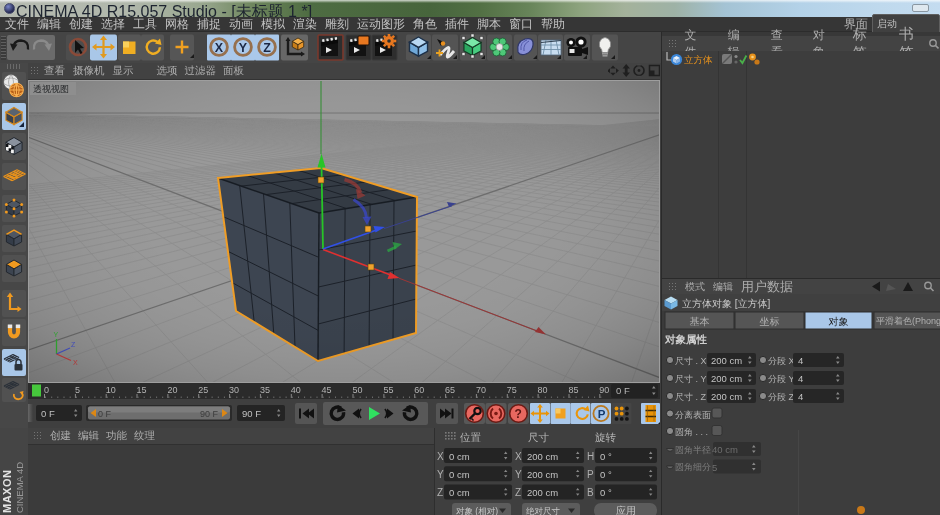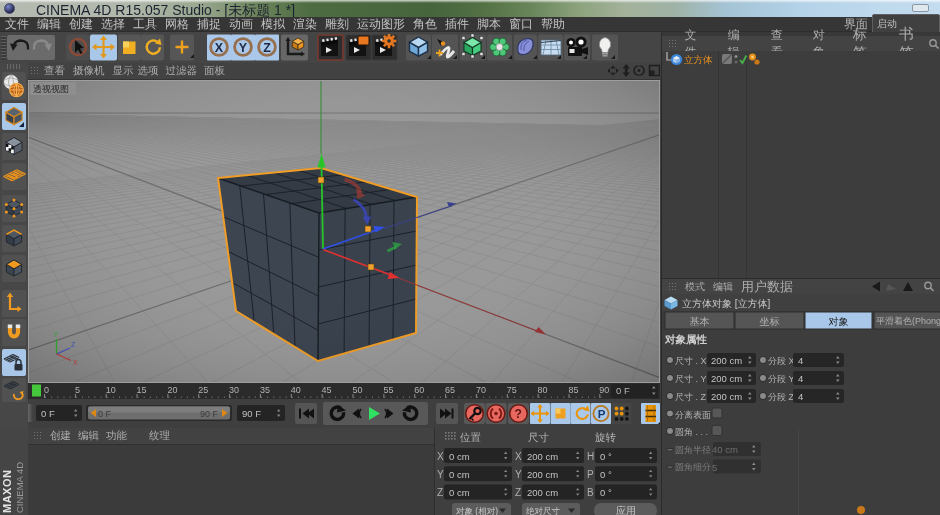--- a/index.html
+++ b/index.html
@@ -5,21 +5,21 @@
 .abs{position:absolute}
 .menu{color:#c2c2c2;font-size:12px;display:flex;align-items:center}
 .menu span{margin-right:8px}
 .pmenu{color:#adadad;font-size:10.5px;display:flex;align-items:center}
 .grip{width:10px;height:10px;background-image:radial-gradient(#7a7a7a 35%,transparent 40%);background-size:3px 3px;margin:0 7px 0 5px;opacity:.9}
 </style></head><body>
 
 <div class="abs" style="left:0;top:0;width:940px;height:17px;background:linear-gradient(90deg,#b6bbb1 0,#b0b7ab 130px,#9aa890 200px,#6d855c 255px,#4e6c42 310px,#47653c 430px,#4b6940 450px,#527044 480px,#68855a 530px,#8da37e 580px,#a4b29b 625px,#9eb2a6 675px,#a4c3d4 725px,#b4d2e8 800px,#bfd9ed 880px,#c4dcf0 940px)">
  <div class="abs" style="left:0;top:0;width:940px;height:3px;background:linear-gradient(180deg,rgba(255,255,255,.75),rgba(255,255,255,0))"></div>
  <div class="abs" style="left:4px;top:3px;width:11px;height:11px;border-radius:50%;background:radial-gradient(circle at 35% 30%,#7a86c8,#252a52 70%);border:1px solid #44486b"></div>
- <div class="abs" style="left:36px;top:2px;font-size:14px;color:#1d2430">CINEMA 4D R15.057 Studio - [未标题 1 *]</div>
+ <div class="abs" style="left:16px;top:2px;font-size:16px;color:#1d2430">CINEMA 4D R15.057 Studio - [未标题 1 *]</div>
  <div class="abs" style="left:912px;top:4px;width:17px;height:8px;background:#dfe8ef;border:1px solid #8a97a2;border-radius:2px"></div>
 </div>
 
 <div class="abs menu" style="left:0;top:17px;width:940px;height:15px;background:#363636;border-bottom:1px solid #2c2c2c;padding-left:5px">
 <span>文件</span>
     <span>编辑</span>
     <span>创建</span>
     <span>选择</span>
     <span>工具</span>
     <span>网格</span>
@@ -234,21 +234,21 @@
     <rect x="2" y="315" width="24" height="24" rx="2" fill="#515151"></rect>
     <path d="M4.0 323.0L13.0 318.5M4.0 323.0L10.0 326.0M6.0 324.0L15.0 319.5M7.0 321.5L13.0 324.5M8.0 325.0L17.0 320.5M10.0 320.0L16.0 323.0M10.0 326.0L19.0 321.5M13.0 318.5L19.0 321.5" stroke="#2a3038" stroke-width="1.3" fill="none"></path>
     <path d="M14 331 a4.5,4 0 1 0 8,-1" stroke="#f09a20" stroke-width="1.8" fill="none"></path>
     <polygon points="23.5,328 19.5,329 22.5,332.5" fill="#f09a20"></polygon>
   </svg>
 
 <div class="abs pmenu" style="left:28px;top:63px;width:632px;height:17px;background:#424242;border-bottom:1px solid #333">
 <div class="grip" style="margin:0 4px 0 2px"></div>
 <span style="margin-right:8px">查看</span>
     <span style="margin-right:8px">摄像机</span>
-    <span style="margin-right:4px">显示</span>
+    <span style="margin-right:23px">显示</span>
     <span style="margin-right:7px">选项</span>
     <span style="margin-right:7px">过滤器</span>
     <span>面板</span>
 <svg width="52" height="16" style="margin-left:auto;margin-right:0" viewBox="0 0 52 16">
 <g fill="#1f1f1f">
 <polygon points="5,2.5 7.8,5.5 2.2,5.5"></polygon>
         <polygon points="5,12.5 7.8,9.8 2.2,9.8"></polygon>
         <polygon points="0.2,7.6 3,5.2 3,10.2" transform="translate(-1,0)"></polygon>
         <polygon points="9.8,7.6 7,5.2 7,10.2" transform="translate(1,0)"></polygon>
 <rect x="16.8" y="4" width="2.8" height="7"></rect>
@@ -555,21 +555,21 @@
 <div class="abs" style="left:0;top:428px;width:28px;height:87px;background:#454545">
  <div class="abs" style="left:1px;top:85px;transform:rotate(-90deg);transform-origin:0 0;font-size:11px;font-weight:bold;color:#e3e3e3;letter-spacing:.5px;white-space:nowrap">MAXON</div>
  <div class="abs" style="left:14px;top:85px;transform:rotate(-90deg);transform-origin:0 0;font-size:9.5px;color:#9a9a9a;white-space:nowrap">CINEMA 4D</div>
 </div>
 
 <div class="abs" style="left:28px;top:428px;width:407px;height:87px;background:#3b3b3b;border-right:1px solid #2e2e2e">
  <div class="pmenu" style="height:17px;background:#424242;border-bottom:1px solid #303030">
   <div class="grip"></div>
   <span style="margin-right:7px">创建</span>
       <span style="margin-right:7px">编辑</span>
-      <span style="margin-right:22px">功能</span>
+      <span style="margin-right:7px">功能</span>
       <span>纹理</span>
  </div>
 </div>
 
 <div class="abs" style="left:436px;top:428px;width:225px;height:87px;background:#f0abfc">
 <svg width="225" height="87" viewBox="0 0 225 87" style="display:block">
       <rect width="225" height="87" fill="#3f3f3f"></rect>
       <rect x="9" y="4" width="1.6" height="1.6" fill="#7a7a7a"></rect>
       <rect x="9" y="7" width="1.6" height="1.6" fill="#7a7a7a"></rect>
       <rect x="9" y="10" width="1.6" height="1.6" fill="#7a7a7a"></rect>

